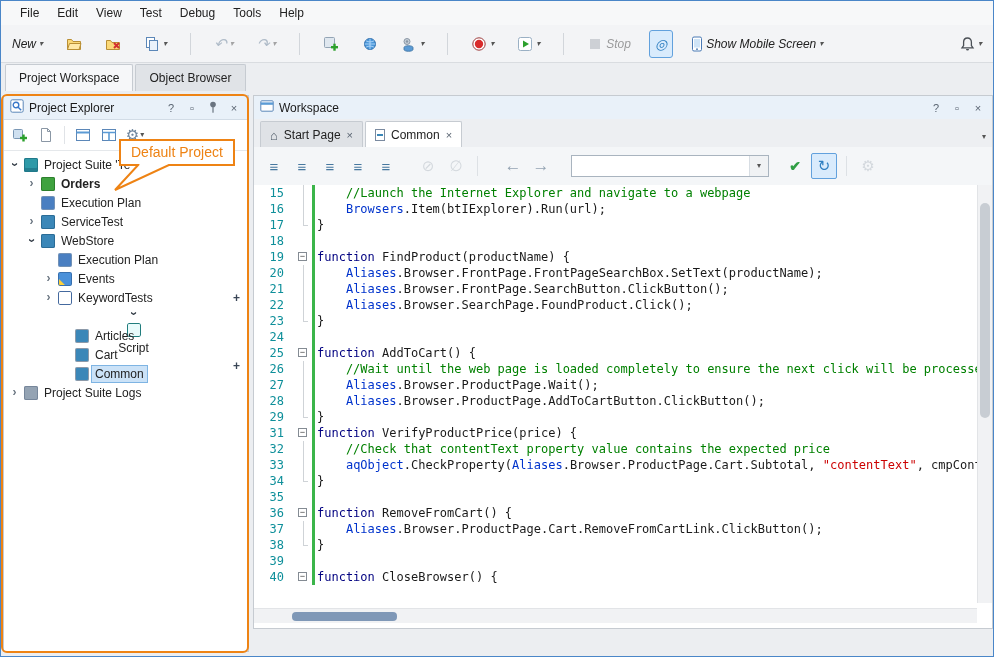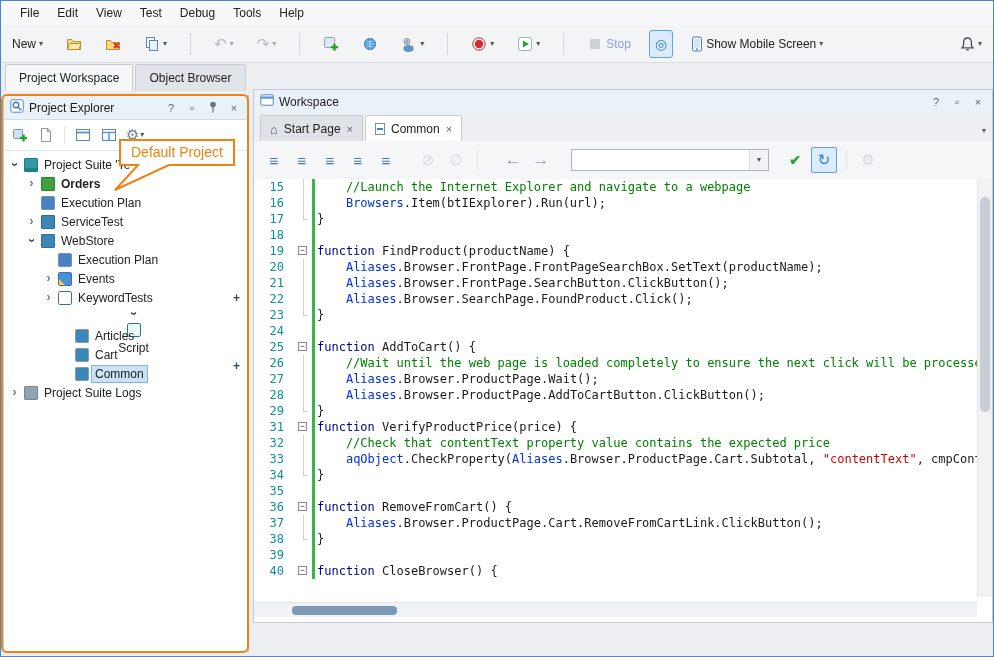--- a/index.html
+++ b/index.html
@@ -6,30 +6,30 @@
   .window{position:relative;width:994px;height:657px;box-sizing:border-box;border:1px solid #4a86c8;
           background:#eceef1;font-family:"Liberation Sans",sans-serif;font-size:12px;color:#222;overflow:hidden;}
 
   
   .menubar{position:absolute;left:0;top:0;right:0;height:24px;background:#f7f8f9;border-bottom:1px solid #e4e6e9;
            display:flex;align-items:center;padding-left:10px;}
   .menu-item{padding:4px 9px;cursor:default;}
 
   
   .toolbar{position:absolute;left:0;top:24px;right:0;height:37px;background:#f3f4f6;border-bottom:1px solid #d9dce0;
-           display:flex;align-items:center;padding:0 6px;gap:13px;}
+           display:flex;align-items:center;padding:0 6px;gap:13px;font-style:italic;}
   .tbtn{height:26px;display:inline-flex;align-items:center;gap:3px;padding:0 5px;border-radius:3px;}
   .tbtn svg{flex-shrink:0;}
   .tlbl{white-space:nowrap;}
   .dd{font-size:8px;color:#555;line-height:8px;}
   .sep{width:1px;height:22px;background:#d2d6db;margin:0 5px;flex-shrink:0;}
   .dis{opacity:.5;}
   .g{font-size:15px;line-height:16px;color:#6d849c;}
   .g.target{color:#2f7fc1;font-size:14px;}
-  .stoplbl{color:#1d4ed8;}
+  .stoplbl{color:#404040;}
   .pressed{background:#d9ebfc;border:1px solid #62a1dd;}
   .spacer{flex:1;}
 
   
   .maintabs{position:absolute;left:0;top:61px;right:0;height:29px;display:flex;align-items:flex-end;padding-left:4px;gap:2px;}
   .wtab{padding:6px 13px;background:#e0e3e7;border:1px solid #c6cbd1;border-bottom:none;border-radius:2px 2px 0 0;}
   .wtab.active{background:#f6f7f9;}
 
   
   .pheader{height:23px;background:#e9f1f9;border-bottom:1px solid #d2dce6;display:flex;align-items:center;gap:5px;padding:0 6px;}
@@ -71,21 +71,21 @@
 
   
   .pe-outline{position:absolute;left:0;top:93px;width:248px;height:559px;border:2px solid var(--orange);border-radius:6px;
               pointer-events:none;z-index:40;box-sizing:border-box;}
   .callout{position:absolute;left:118px;top:138px;z-index:50;background:#fff;border:2px solid var(--orange);
            color:var(--orange);font-size:14px;padding:3px 10px 4px;white-space:nowrap;text-align:right;}
   .callout-tail{position:absolute;left:112px;top:163px;z-index:51;}
   .callout-tail path{stroke:var(--orange);}
 
   
-  .rightpanel{position:absolute;left:252px;top:88px;width:740px;height:534px;background:#fff;border:1px solid #c6cbd1;box-sizing:border-box;}
+  .rightpanel{position:absolute;left:252px;top:94px;width:740px;height:534px;background:#fff;border:1px solid #c6cbd1;box-sizing:border-box;}
   .edtabs{position:absolute;left:0;top:23px;right:0;height:28px;background:#edeff2;border-bottom:1px solid #d2d6da;
           display:flex;align-items:flex-end;padding-left:6px;gap:2px;}
   .edtab{height:26px;display:inline-flex;align-items:center;gap:6px;padding:0 9px;background:#dfe2e6;
          border:1px solid #c6cbd1;border-bottom:none;border-radius:2px 2px 0 0;margin-bottom:-1px;}
   .edtab.active{background:#fff;}
   .edtab-home{color:#4a5663;font-size:13px;line-height:13px;}
   .edtab-unit{width:10px;height:12px;background-color:#fff;box-shadow:inset 0 0 0 1px #7a8aa0;
          background-image:linear-gradient(#3b87b8,#3b87b8);background-size:6px 2px;background-position:2px 5px;background-repeat:no-repeat;}
   .edtab-close{color:#5a6572;font-size:11px;}
   .edtabs-dd{position:absolute;right:6px;top:9px;}

